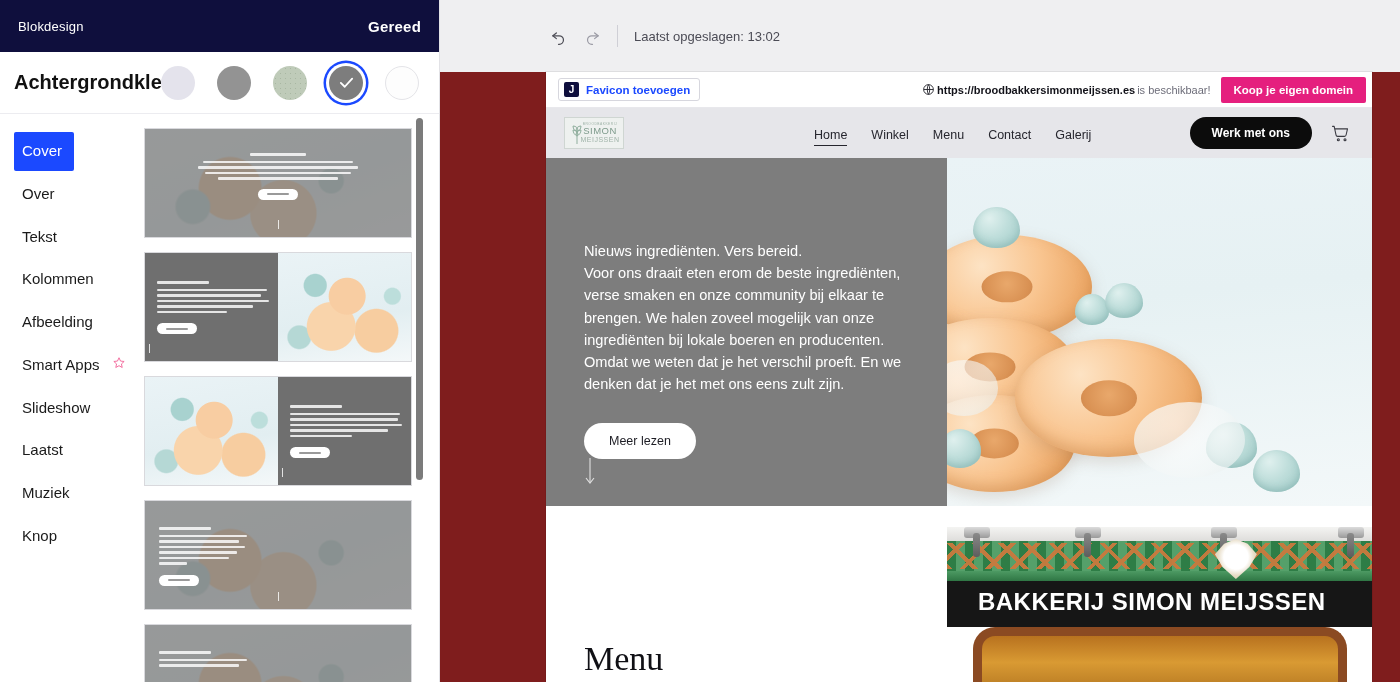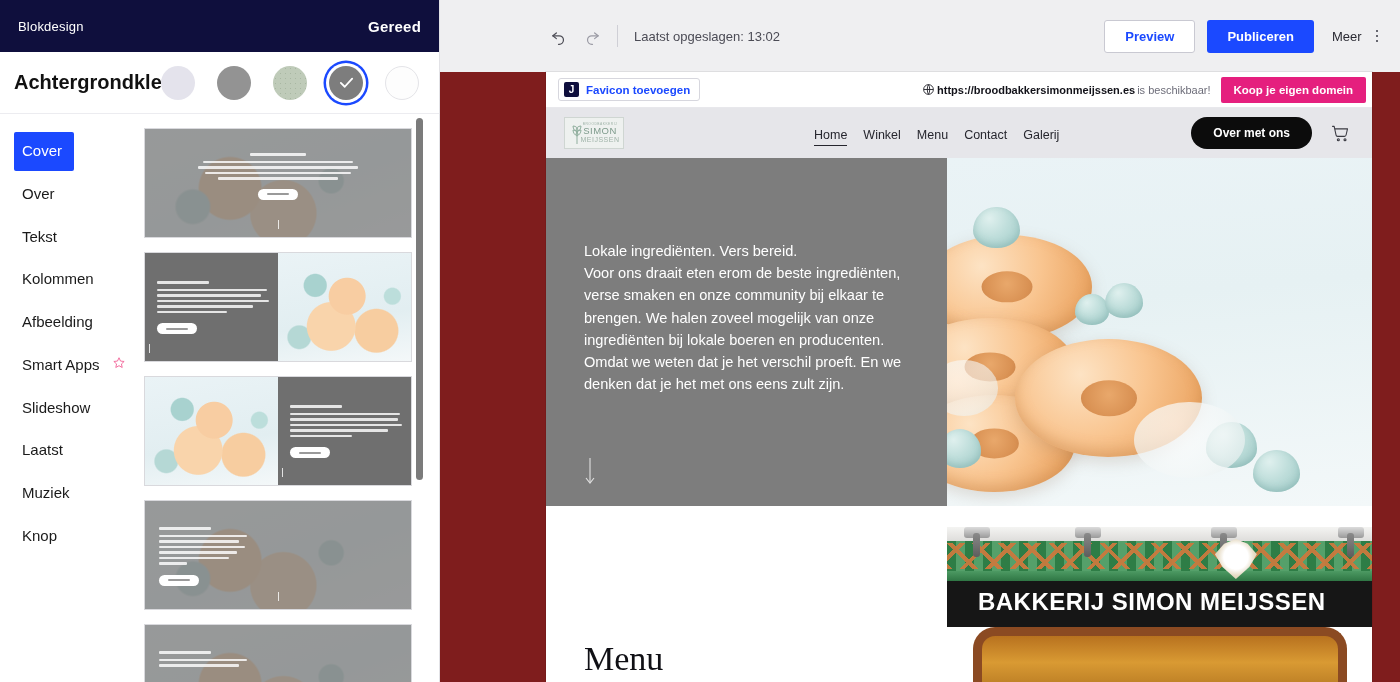--- a/index.html
+++ b/index.html
@@ -201,21 +201,21 @@
   }
   .logo {
     width: 60px; height: 32px; border: 1px solid #cfd6d2; background: #eef1ef;
     display: flex; flex-direction: column; align-items: center; justify-content: center;
     position: relative; overflow: hidden;
   }
   .logo .leaf { position:absolute; left: 5px; top: 5px; }
   .logo .lg-top { font-size: 3.3px; letter-spacing: .5px; color: #9fb3a8; margin-left: 12px; }
   .logo .lg-mid { font-size: 9.5px; letter-spacing: .5px; color: #7d9a8b; margin-left: 12px; line-height: 1; }
   .logo .lg-bot { font-size: 7px; letter-spacing: .5px; color: #9fb3a8; margin-left: 12px; line-height: 1.2; }
-  .nav-links { display: flex; gap: 16px; margin-left: 190px; margin-top: 8px; }
+  .nav-links { display: flex; gap: 24px; margin-left: 190px; margin-top: 8px; }
   .nav-link { font-size: 12.5px; color: #26262e; cursor: pointer; padding-bottom: 3px; }
   .nav-link.active { border-bottom: 1.3px solid #26262e; }
   .nav-right { margin-left: auto; display: flex; align-items: center; gap: 18px; }
   .btn-work {
     background: #0c0c0c; color: #fff; border: none; border-radius: 18px;
     font-size: 12px; font-weight: bold; padding: 9px 22px; cursor: pointer;
   }
   .cart { cursor: pointer; color: #3a3a42; display: flex; }
 
   
@@ -462,30 +462,20 @@
         </svg>
       </div>
       <div class="tb-icon" style="margin-left:8px">
         <svg class="svgicon" width="17" height="17" viewBox="0 0 24 24" fill="none" stroke="#9a9aa4" stroke-width="1.7" stroke-linecap="round" stroke-linejoin="round">
           <path d="M15 7l5 4-5 4"></path>
             <path d="M20 11h-9a6 6 0 0 0 0 12h1"></path>
         </svg>
       </div>
       <div class="tb-div"></div>
       <div class="tb-saved">Laatst opgeslagen: 13:02</div>
-      <div class="tb-right">
-        <button class="btn-preview">Preview</button>
-        <button class="btn-publish">Publiceren</button>
-        <span class="tb-more">Meer</span>
-        <span class="dots">
-            <i></i>
-            <i></i>
-            <i></i>
-          </span>
-      </div>
     </div>
 
     <div class="canvas">
       <div class="site">
 
         <div class="domainbar">
           <div class="favicon-chip">
             <span class="favicon-sq">J</span>
             <span class="favicon-text">Favicon toevoegen</span>
           </div>
@@ -520,35 +510,36 @@
             <span class="lg-bot">MEIJSSEN</span>
           </div>
           <div class="nav-links" id="navlinks">
               <span class="nav-link active">Home</span>
               <span class="nav-link">Winkel</span>
               <span class="nav-link">Menu</span>
               <span class="nav-link">Contact</span>
               <span class="nav-link">Galerij</span>
             </div>
           <div class="nav-right">
-            <button class="btn-work">Over met ons</button>
+            <button class="btn-work">Werk met ons</button>
             <span class="cart">
               <svg class="svgicon" width="20" height="20" viewBox="0 0 24 24" fill="none" stroke="#3a3a42" stroke-width="1.3" stroke-linecap="round" stroke-linejoin="round">
                 <path d="M3 4h2l2.2 10.2A2 2 0 0 0 9.2 16h8.1a2 2 0 0 0 2-1.6L21 7H6"></path>
                 <circle cx="10" cy="20" r="1.2"></circle>
                   <circle cx="18" cy="20" r="1.2"></circle>
               </svg>
             </span>
           </div>
         </div>
 
         <div class="hero">
           <div class="hero-left">
-            <div class="hero-h">Lokale ingrediënten. Vers bereid.</div>
+            <div class="hero-h">Nieuws ingrediënten. Vers bereid.</div>
             <div class="hero-p">Voor ons draait eten erom de beste ingrediënten, verse smaken en onze community bij elkaar te brengen. We halen zoveel mogelijk van onze ingrediënten bij lokale boeren en producenten. Omdat we weten dat je het verschil proeft. En we denken dat je het met ons eens zult zijn.</div>
+            <button class="btn-meer">Meer lezen</button>
             <span class="down-arrow">
               <svg class="svgicon" width="12" height="26" viewBox="0 0 12 26" fill="none" stroke="#e0e0e0" stroke-width="1.1">
                 <path d="M6 0v24"></path>
                   <path d="M2 20l4 5 4-5"></path>
               </svg>
             </span>
           </div>
           <div class="hero-right">
             <div class="donut" style="left:-6%;top:22%;width:40%;height:30%;"></div>
             <div class="donut" style="left:-10%;top:46%;width:40%;height:28%;"></div>

